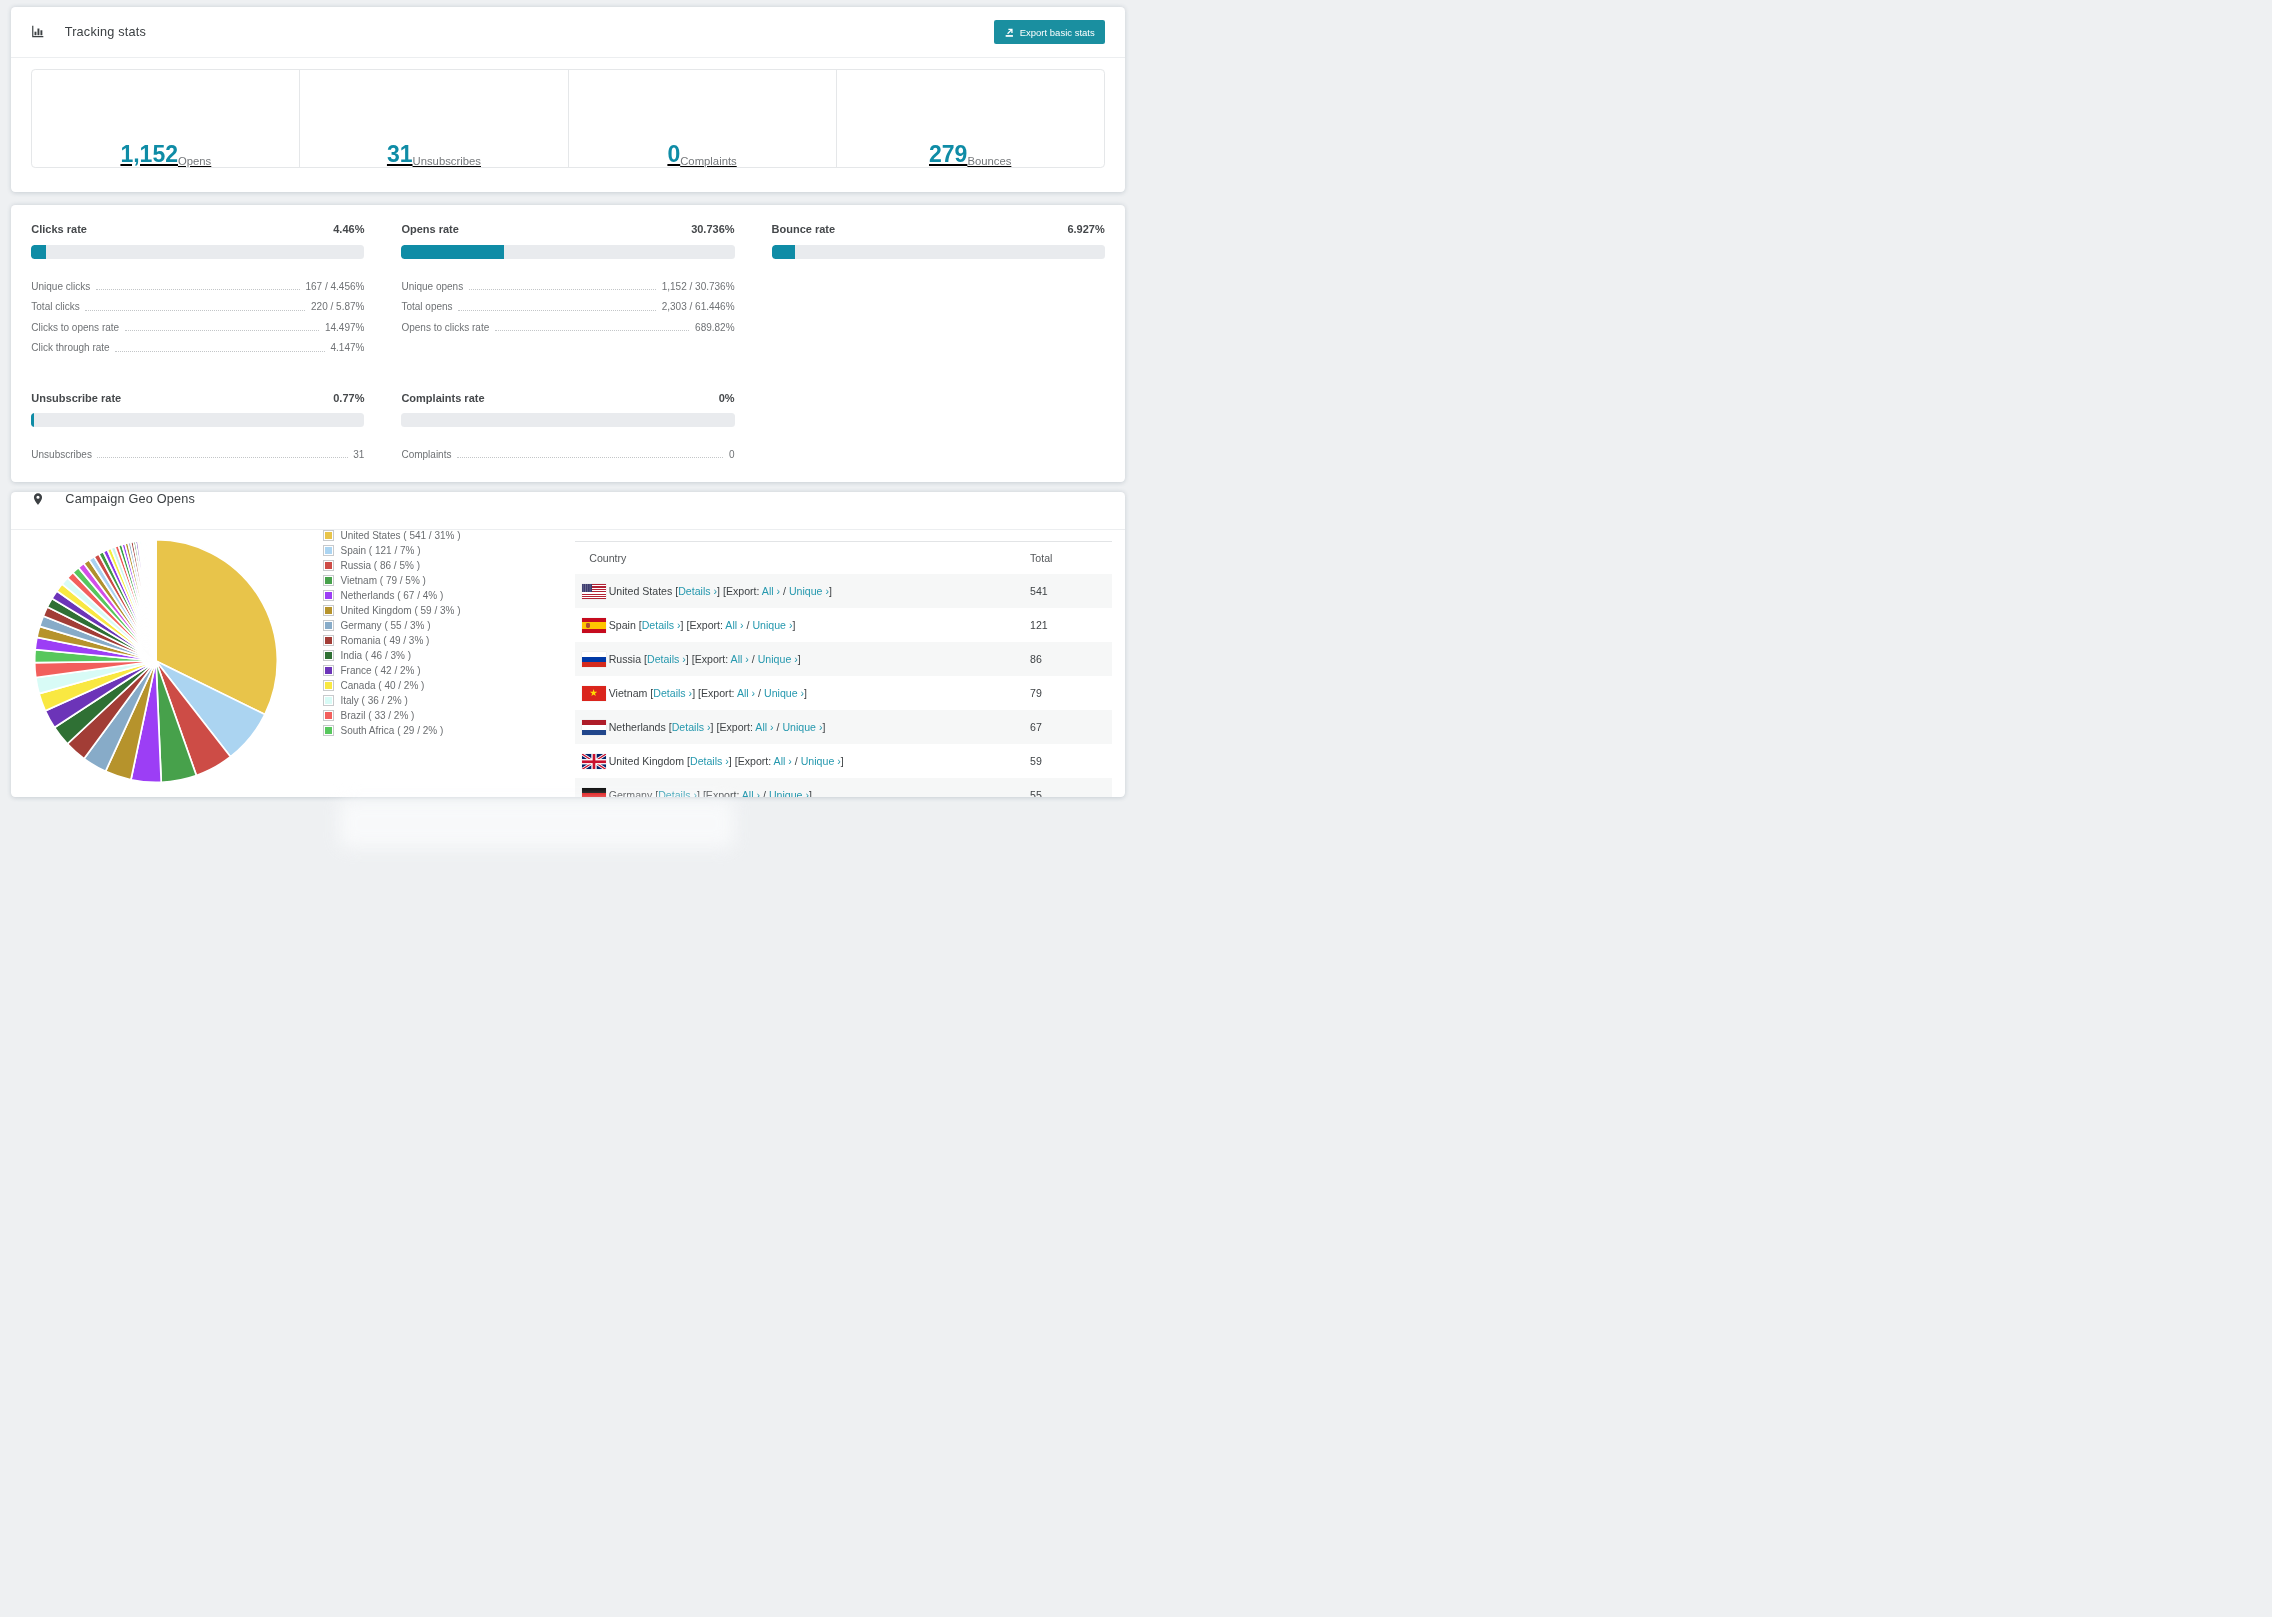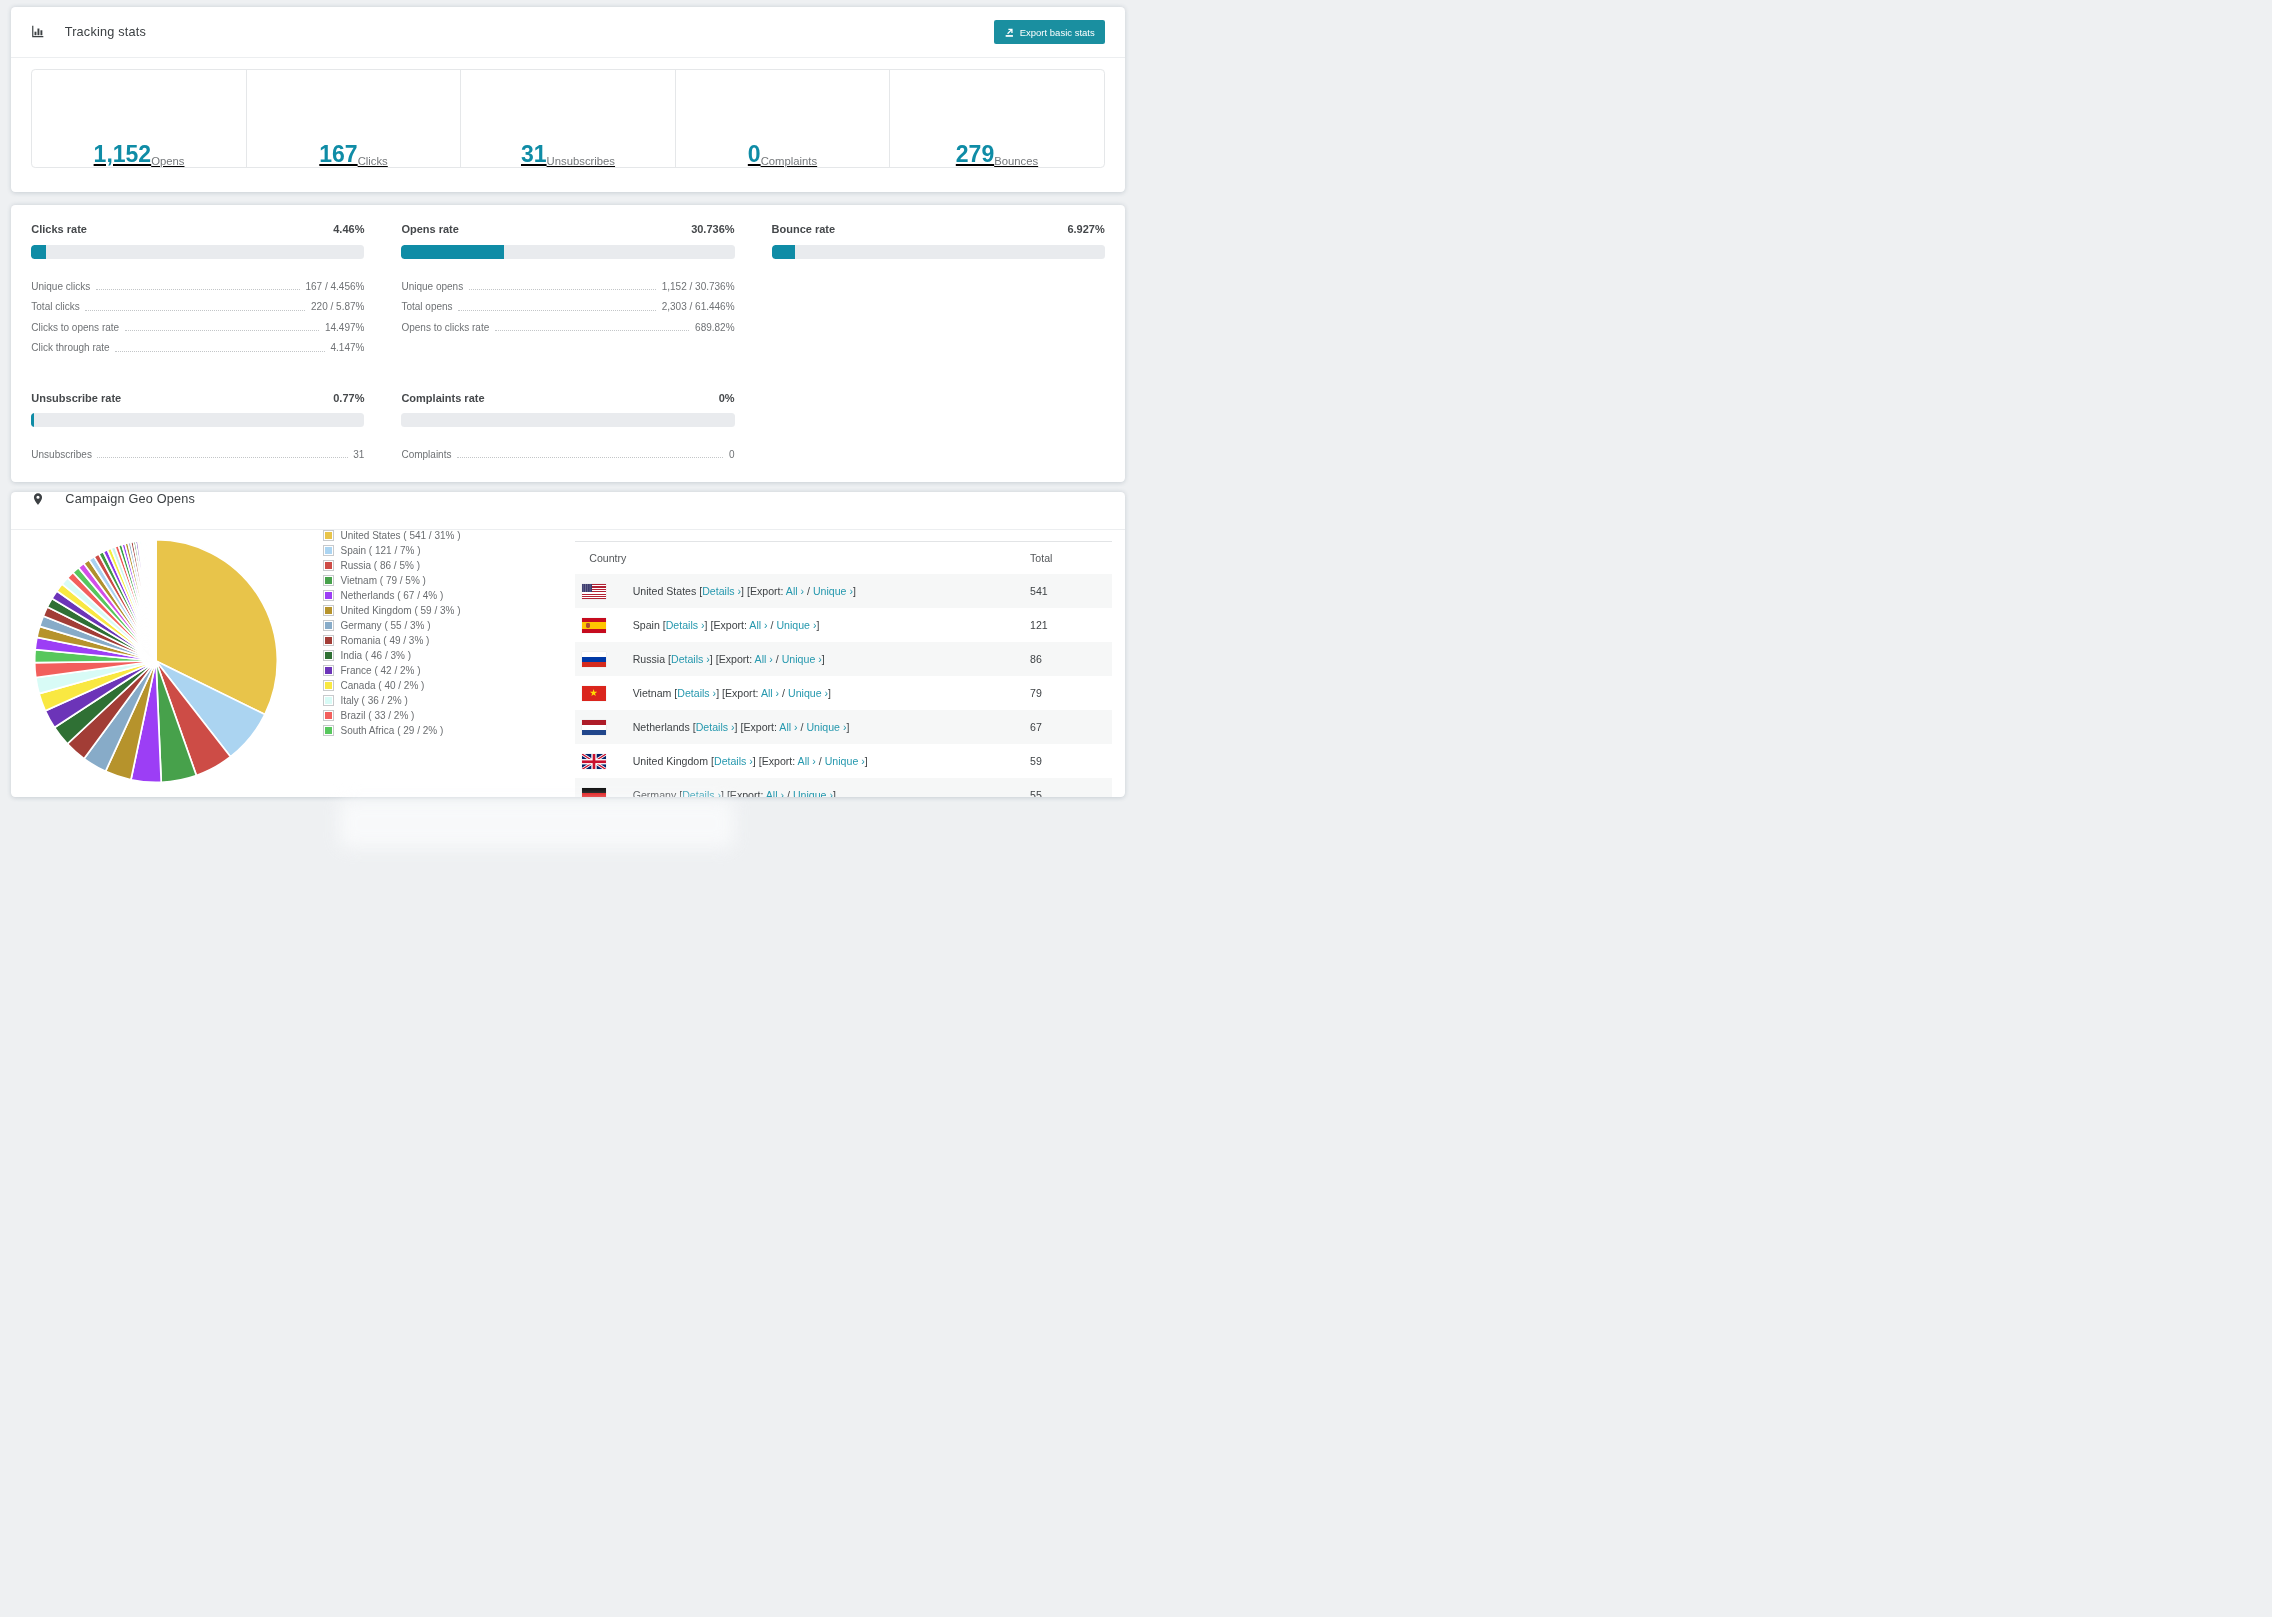--- a/index.html
+++ b/index.html
@@ -74,21 +74,21 @@
   .flag-es { background:linear-gradient(#c60b1e 0 25%, #ffc400 25% 75%, #c60b1e 75%); }
   .flag-es::after { content:""; position:absolute; left:4.2px; top:5px; width:4.2px;
     height:5.6px; background:#b04a30; border-radius:1.4px; }
   .flag-ru { background:linear-gradient(#fff 0 33.4%, #0039a6 33.4% 66.7%, #d52b1e 66.7%); }
   .flag-vn { background:#da251d; }
   .flag-vn::after { content:""; position:absolute; left:8px; top:3.5px; width:7.8px;
     height:7.8px; background:#ffde00;
     clip-path:polygon(50% 0,61% 35%,98% 35%,68% 57%,79% 91%,50% 70%,21% 91%,32% 57%,2% 35%,39% 35%); }
   .flag-nl { background:linear-gradient(#ae1c28 0 33.4%, #fff 33.4% 66.7%, #21468b 66.7%); }
   .flag-de { background:linear-gradient(#000 0 33.4%, #dd0000 33.4% 66.7%, #ffce00 66.7%); }
-  .row-text { margin-left:27px; white-space:nowrap; }
+  .row-text { margin-left:3px; white-space:nowrap; }
   .row-text .lnk { color:#2598ae; text-decoration:none; cursor:pointer; }
   .row-text .sep { color:#3f4346; }
   .row-total { margin-left:auto; width:82px; }
 
   .blob { position:absolute; left:339px; top:799px; width:395px; height:49px;
     background:#fbfcfd; filter:blur(8.5px); border-radius:8.5px; opacity:.8; }
 
   svg.ic { display:block; }
 </style>
 </head>
@@ -112,24 +112,20 @@
           <path d="M5.4 10.2l6.2-6.2M12 9V3.6H6.6" stroke="#fff" stroke-width="2" fill="none"></path>
         </svg>
         <span>Export basic stats</span>
       </button>
     </div>
     <div class="card-tracking-body">
       <div class="stats-box">
         <div class="stat-cell">
           <div class="stat-value">1,152</div>
           <div class="stat-label">Opens</div>
-        </div>
-        <div class="stat-cell">
-          <div class="stat-value">167</div>
-          <div class="stat-label">Clicks</div>
         </div>
         <div class="stat-cell">
           <div class="stat-value">31</div>
           <div class="stat-label">Unsubscribes</div>
         </div>
         <div class="stat-cell">
           <div class="stat-value">0</div>
           <div class="stat-label">Complaints</div>
         </div>
         <div class="stat-cell">

